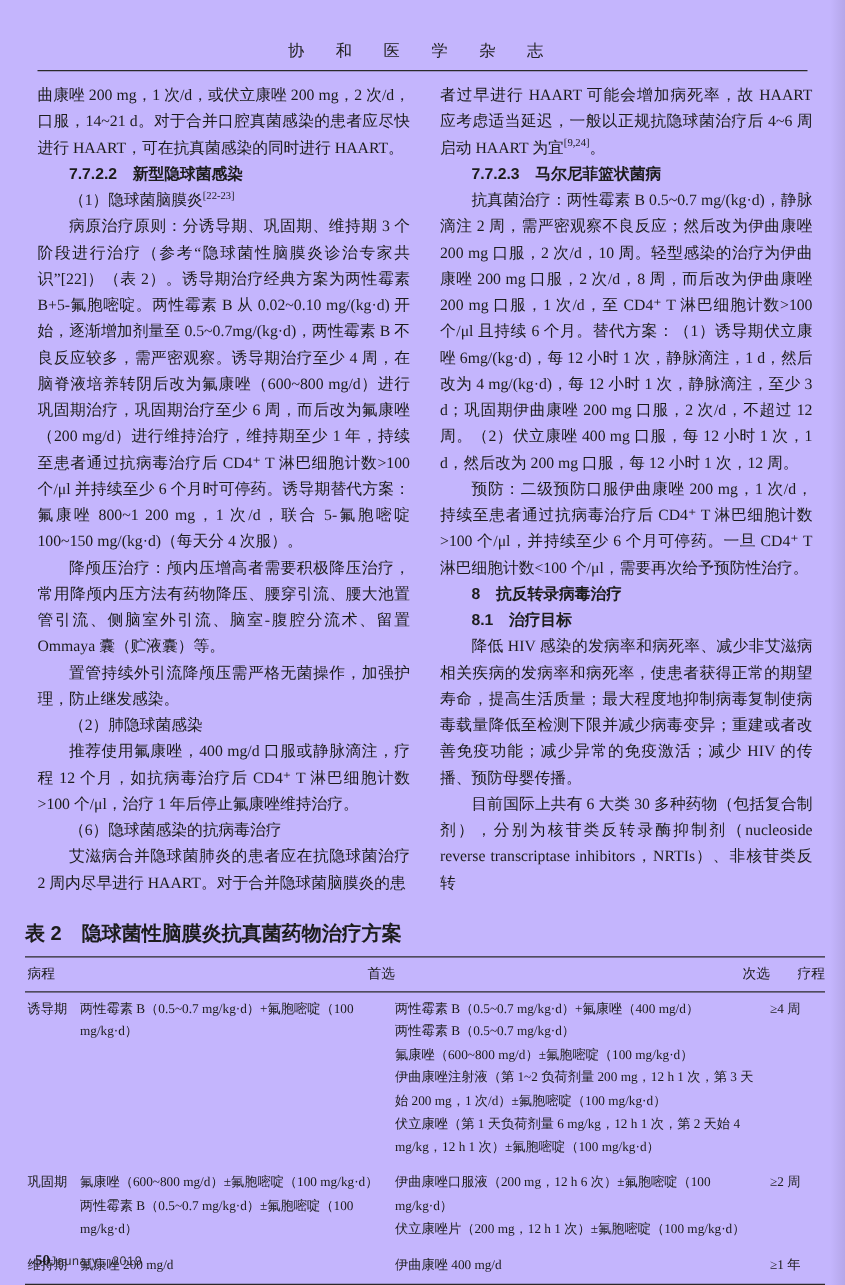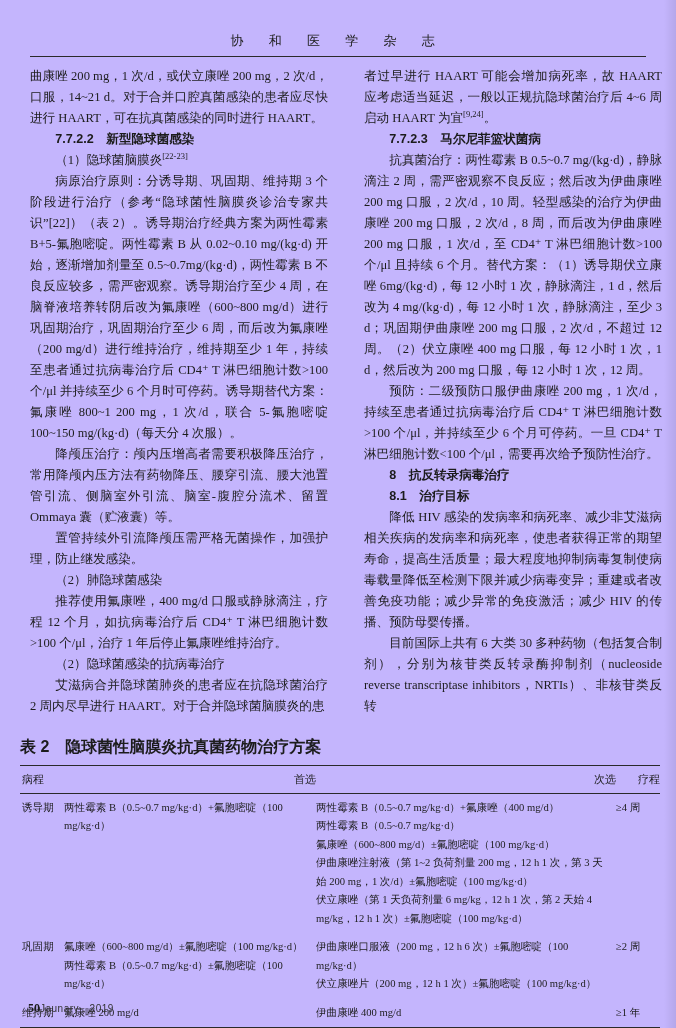--- a/index.html
+++ b/index.html
@@ -19,21 +19,21 @@
   }
   .header-rule{
     position:absolute;top:56px;left:30px;width:616px;height:0;
     border-top:1.4px solid #2a2a2a;
   }
   .col{
     position:absolute;top:66px;width:298px;height:662px;overflow:hidden;
     font-size:12.6px;line-height:21px;text-align:justify;
   }
   .col-left{left:30px;}
-  .col-right{left:364px;}
+  .col-right{left:352px;}
   .col p{margin:0;text-indent:2em;}
   .col p.cont{text-indent:0;}
   .sec-heading{
     margin:0;text-indent:0;font-weight:bold;
     font-family:"Liberation Sans","DejaVu Sans",sans-serif;
     font-size:12.6px;
   }
   sup{font-size:8.5px;line-height:0;}
   .table-area{position:absolute;top:737px;left:20px;width:640px;}
   .table-title{
@@ -77,21 +77,21 @@
 
   <div class="col col-left">
     <p class="cont">曲康唑 200 mg，1 次/d，或伏立康唑 200 mg，2 次/d，口服，14~21 d。对于合并口腔真菌感染的患者应尽快进行 HAART，可在抗真菌感染的同时进行 HAART。</p>
     <p class="sec-heading">7.7.2.2　新型隐球菌感染</p>
     <p><span>（1）隐球菌脑膜炎</span><sup>[22-23]</sup></p>
     <p>病原治疗原则：分诱导期、巩固期、维持期 3 个阶段进行治疗（参考“隐球菌性脑膜炎诊治专家共识”[22]）（表 2）。诱导期治疗经典方案为两性霉素 B+5-氟胞嘧啶。两性霉素 B 从 0.02~0.10 mg/(kg·d) 开始，逐渐增加剂量至 0.5~0.7mg/(kg·d)，两性霉素 B 不良反应较多，需严密观察。诱导期治疗至少 4 周，在脑脊液培养转阴后改为氟康唑（600~800 mg/d）进行巩固期治疗，巩固期治疗至少 6 周，而后改为氟康唑（200 mg/d）进行维持治疗，维持期至少 1 年，持续至患者通过抗病毒治疗后 CD4⁺ T 淋巴细胞计数&gt;100 个/μl 并持续至少 6 个月时可停药。诱导期替代方案：氟康唑 800~1 200 mg，1 次/d，联合 5-氟胞嘧啶 100~150 mg/(kg·d)（每天分 4 次服）。</p>
     <p>降颅压治疗：颅内压增高者需要积极降压治疗，常用降颅内压方法有药物降压、腰穿引流、腰大池置管引流、侧脑室外引流、脑室-腹腔分流术、留置 Ommaya 囊（贮液囊）等。</p>
     <p>置管持续外引流降颅压需严格无菌操作，加强护理，防止继发感染。</p>
     <p>（2）肺隐球菌感染</p>
     <p>推荐使用氟康唑，400 mg/d 口服或静脉滴注，疗程 12 个月，如抗病毒治疗后 CD4⁺ T 淋巴细胞计数&gt;100 个/μl，治疗 1 年后停止氟康唑维持治疗。</p>
-    <p>（2）隐球菌感染的抗病毒治疗</p>
+    <p>（6）隐球菌感染的抗病毒治疗</p>
     <p>艾滋病合并隐球菌肺炎的患者应在抗隐球菌治疗 2 周内尽早进行 HAART。对于合并隐球菌脑膜炎的患</p>
   </div>
 
   <div class="col col-right">
     <p class="cont"><span>者过早进行 HAART 可能会增加病死率，故 HAART 应考虑适当延迟，一般以正规抗隐球菌治疗后 4~6 周启动 HAART 为宜</span><sup>[9,24]</sup><span>。</span></p>
     <p class="sec-heading">7.7.2.3　马尔尼菲篮状菌病</p>
     <p>抗真菌治疗：两性霉素 B 0.5~0.7 mg/(kg·d)，静脉滴注 2 周，需严密观察不良反应；然后改为伊曲康唑 200 mg 口服，2 次/d，10 周。轻型感染的治疗为伊曲康唑 200 mg 口服，2 次/d，8 周，而后改为伊曲康唑 200 mg 口服，1 次/d，至 CD4⁺ T 淋巴细胞计数&gt;100 个/μl 且持续 6 个月。替代方案：（1）诱导期伏立康唑 6mg/(kg·d)，每 12 小时 1 次，静脉滴注，1 d，然后改为 4 mg/(kg·d)，每 12 小时 1 次，静脉滴注，至少 3 d；巩固期伊曲康唑 200 mg 口服，2 次/d，不超过 12 周。（2）伏立康唑 400 mg 口服，每 12 小时 1 次，1 d，然后改为 200 mg 口服，每 12 小时 1 次，12 周。</p>
     <p>预防：二级预防口服伊曲康唑 200 mg，1 次/d，持续至患者通过抗病毒治疗后 CD4⁺ T 淋巴细胞计数&gt;100 个/μl，并持续至少 6 个月可停药。一旦 CD4⁺ T 淋巴细胞计数&lt;100 个/μl，需要再次给予预防性治疗。</p>
     <p class="sec-heading">8　抗反转录病毒治疗</p>
     <p class="sec-heading">8.1　治疗目标</p>

